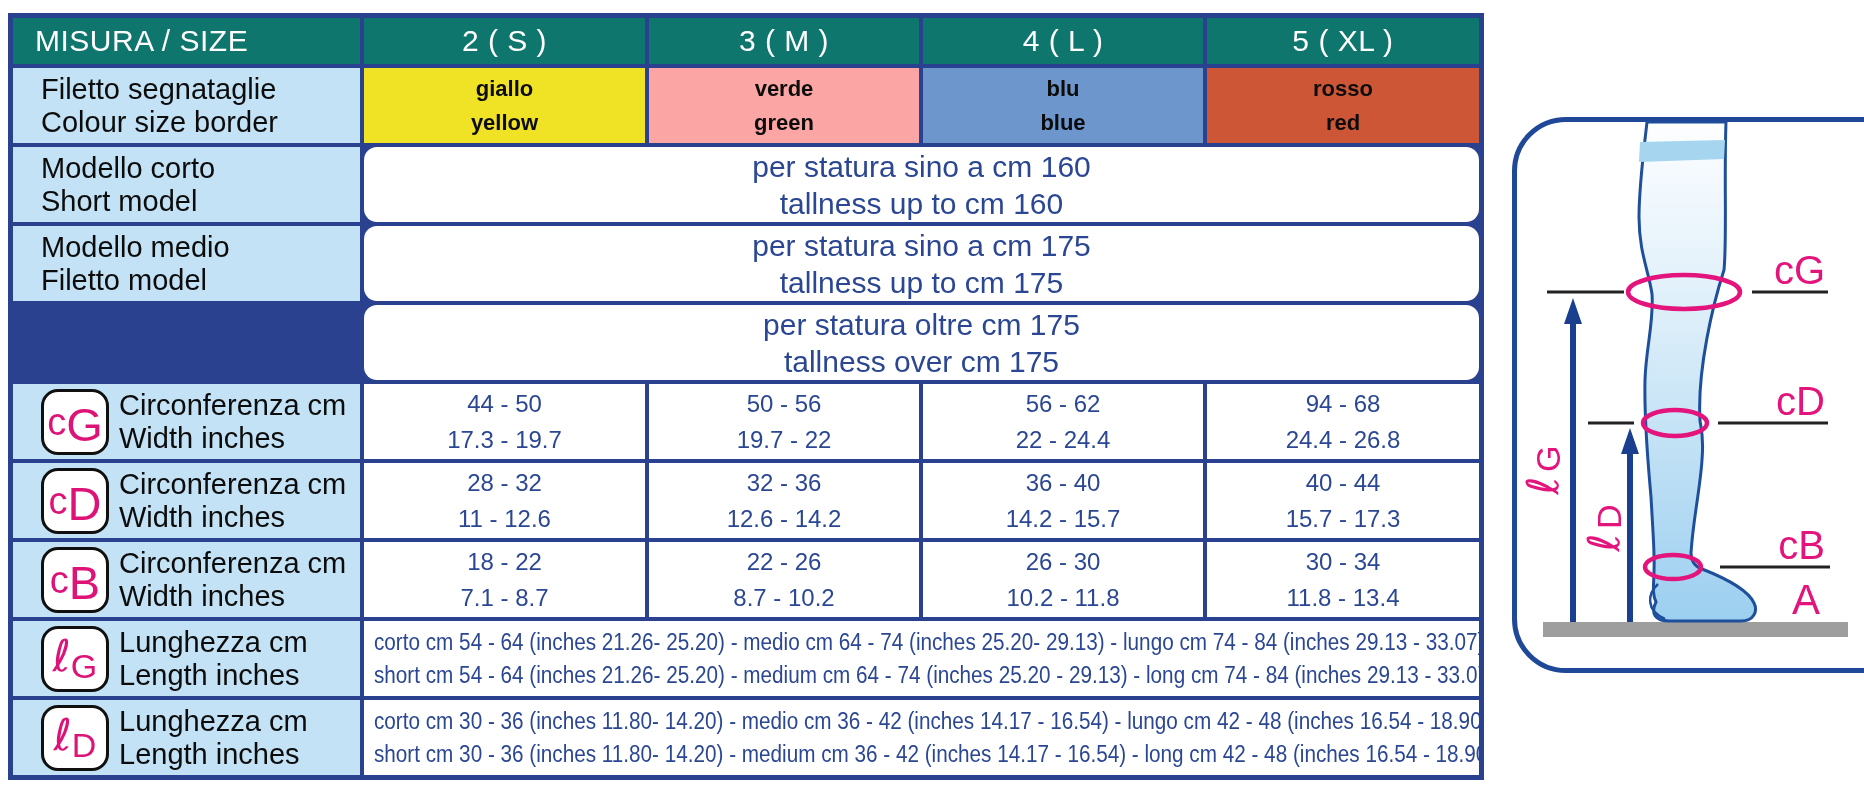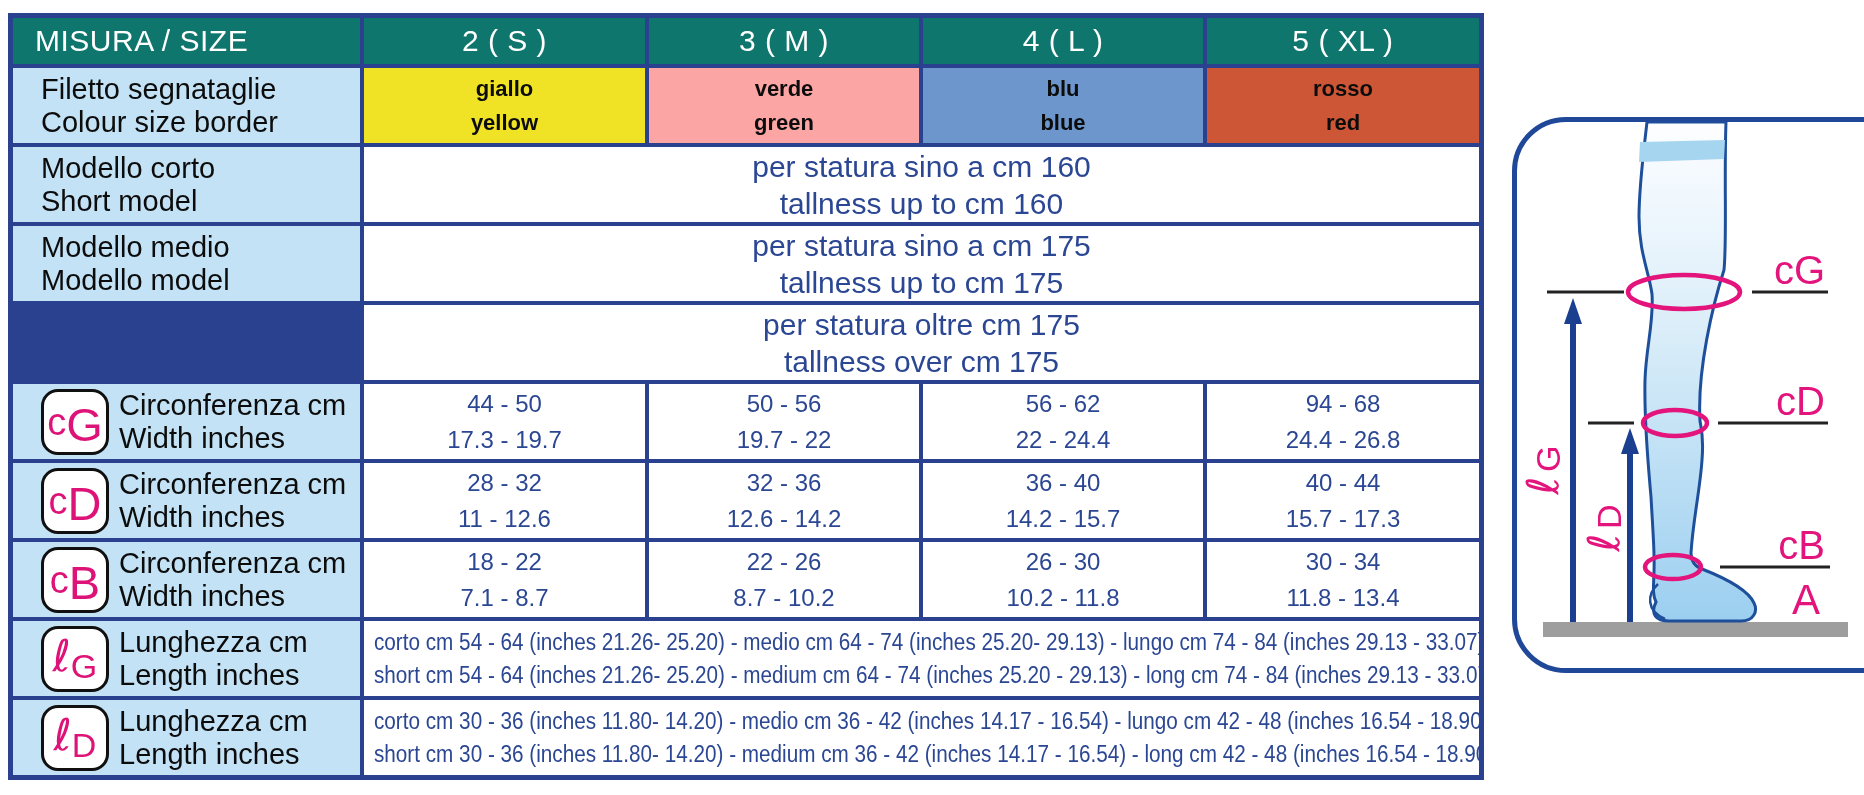--- a/index.html
+++ b/index.html
@@ -14,21 +14,21 @@
     grid-template-rows:46px repeat(9,75px);
     gap:4px;padding:5px;
     background:#2A418F;
   }
   .cell{background:#ffffff;display:flex;align-items:center;justify-content:center;overflow:hidden;}
   .head{background:#0f766e;color:#ffffff;font-size:30px;letter-spacing:.5px;}
   .head-label{justify-content:flex-start;padding-left:22px;}
   .label-cell{background:#C3E2F5;justify-content:flex-start;padding-left:28px;gap:10px;}
   .label-text{color:#0c0c0c;font-size:29px;line-height:33px;}
   .color-cell{flex-direction:column;font-weight:bold;color:#0c0c0c;font-size:22px;line-height:34px;}
-  .span-cell{grid-column:2 / 6;flex-direction:column;color:#2B4793;font-size:30px;line-height:37px;}
+  .span-cell{grid-column:2 / 6;flex-direction:column;color:#2B4793;font-size:30px;line-height:37px;border-radius:13px;}
   .value-cell{flex-direction:column;color:#2B4793;font-size:24px;line-height:36px;}
   .long-cell{grid-column:2 / 6;flex-direction:column;align-items:flex-start;justify-content:center;
              padding-left:10px;color:#2B4793;font-size:23px;line-height:33px;}
   .long-line{display:inline-block;white-space:nowrap;transform:scaleX(.90);transform-origin:left center;}
 
   .badge{width:62px;height:60px;flex:0 0 62px;background:#ffffff;border:3px solid #101010;
          border-radius:17px;display:flex;align-items:center;justify-content:center;
          color:#DE1377;line-height:1;}
   .badge .b-small{font-size:38px;}
   .badge .b-big{font-size:47px;margin-top:6px;}
@@ -84,21 +84,21 @@
     </div>
   </div>
   <div class="cell span-cell">
     <div>per statura sino a cm 160</div>
     <div>tallness up to cm 160</div>
   </div>
 
   <div class="cell label-cell">
     <div class="label-text">
       <div>Modello medio</div>
-      <div>Modello model</div>
+      <div>Filetto model</div>
     </div>
   </div>
   <div class="cell span-cell">
     <div>per statura sino a cm 175</div>
     <div>tallness up to cm 175</div>
   </div>
 
   <div class="cell span-cell">
     <div>per statura oltre cm 175</div>
     <div>tallness over cm 175</div>

